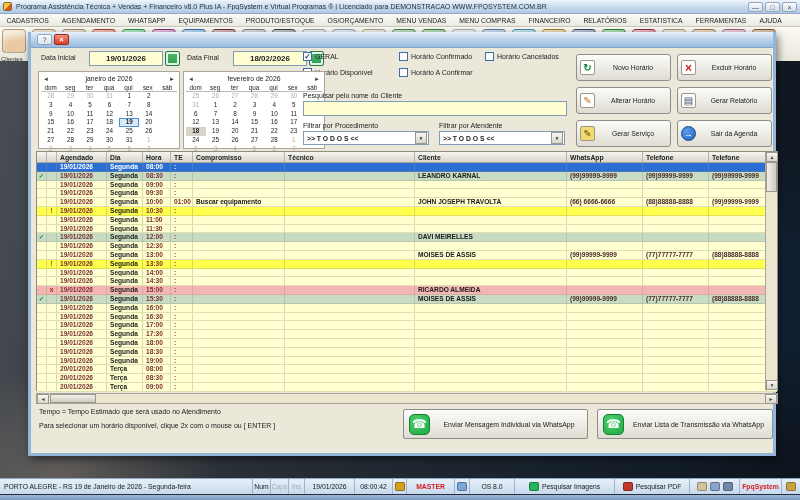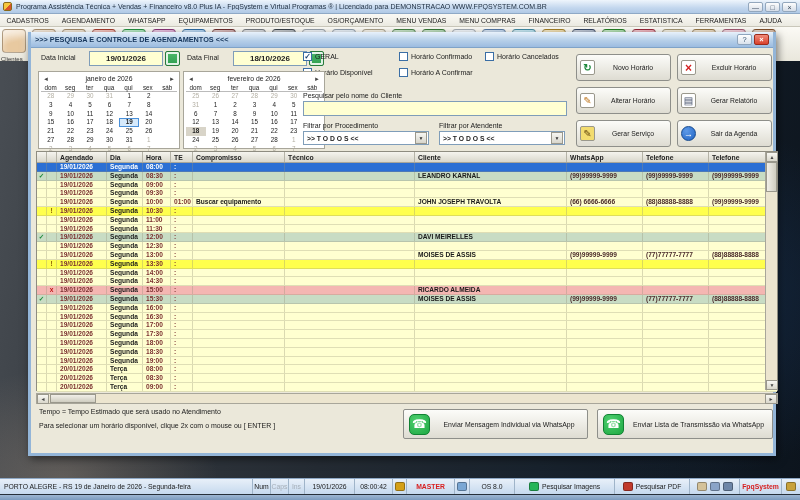--- a/index.html
+++ b/index.html
@@ -177,30 +177,29 @@
       <div class="tool-icon" style="background: linear-gradient(160deg, rgba(255, 255, 255, 0.55), rgba(255, 255, 255, 0) 55%), rgb(48, 168, 48);"></div>
       <div class="tool-icon" style="background: linear-gradient(160deg, rgba(255, 255, 255, 0.55), rgba(255, 255, 255, 0) 55%), rgb(200, 48, 72);"></div>
       <div class="tool-icon" style="background: linear-gradient(160deg, rgba(255, 255, 255, 0.55), rgba(255, 255, 255, 0) 55%), rgb(216, 200, 154);"></div>
       <div class="tool-icon" style="background: linear-gradient(160deg, rgba(255, 255, 255, 0.55), rgba(255, 255, 255, 0) 55%), rgb(200, 160, 96);"></div>
       <div class="tool-icon" style="background: linear-gradient(160deg, rgba(255, 255, 255, 0.55), rgba(255, 255, 255, 0) 55%), rgb(216, 120, 152);"></div>
       <div class="tool-icon" style="background: linear-gradient(160deg, rgba(255, 255, 255, 0.55), rgba(255, 255, 255, 0) 55%), rgb(168, 104, 56);"></div>
     </div>
 
   <div class="dialog">
     <div class="dlg-title">
-      <span class="dlg-title-text">&gt;&gt;&gt;  PESQUISA E CONTROLE DE AGENDAMENTOS  &lt;&lt;&lt;</span>
       <span class="dlg-btn dlg-help">?</span>
       <span class="dlg-btn dlg-close">×</span>
     </div>
     <div class="dlg-body">
       <span class="lbl" style="left:10px;top:6px">Data Inicial</span>
       <span class="yellow-input" style="left:58px;top:3px;width:74px">19/01/2026</span>
       <span class="cal-btn" style="left:134px;top:3px"></span>
       <span class="lbl" style="left:156px;top:6px">Data Final</span>
-      <span class="yellow-input" style="left:202px;top:3px;width:74px">18/10/2026</span>
+      <span class="yellow-input" style="left:202px;top:3px;width:74px">18/02/2026</span>
       <span class="cal-btn" style="left:278px;top:3px"></span>
 
       <div id="chk-area">
           <div class="chk" style="left: 272px; top: 4px;">
             <span class="chk-box">✓</span>
             <span class="chk-label">GERAL</span>
           </div>
           <div class="chk" style="left: 368px; top: 4px;">
             <span class="chk-box"></span>
             <span class="chk-label">Horário Confirmado</span>

